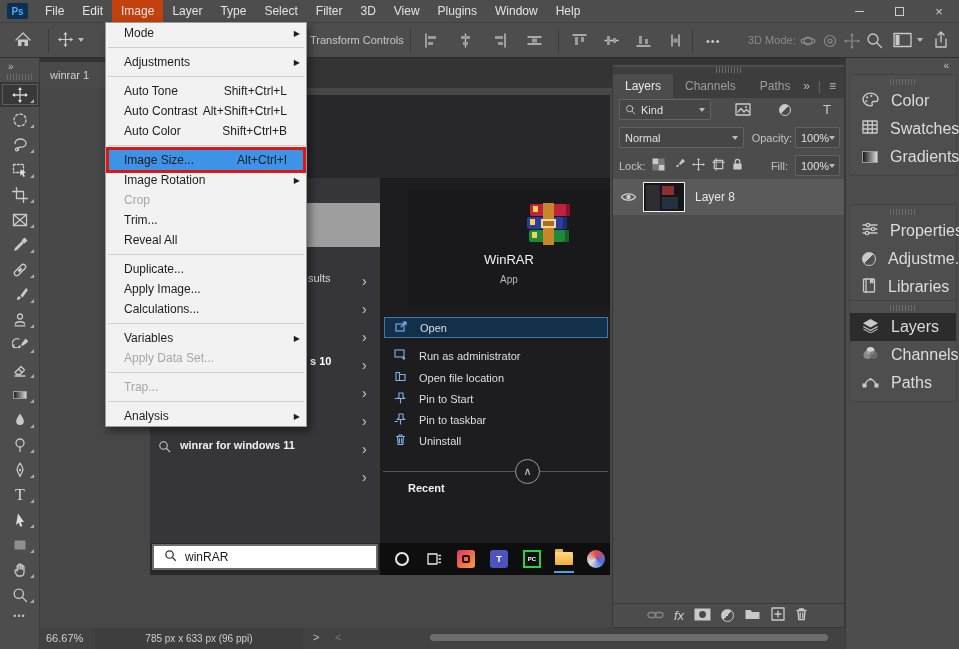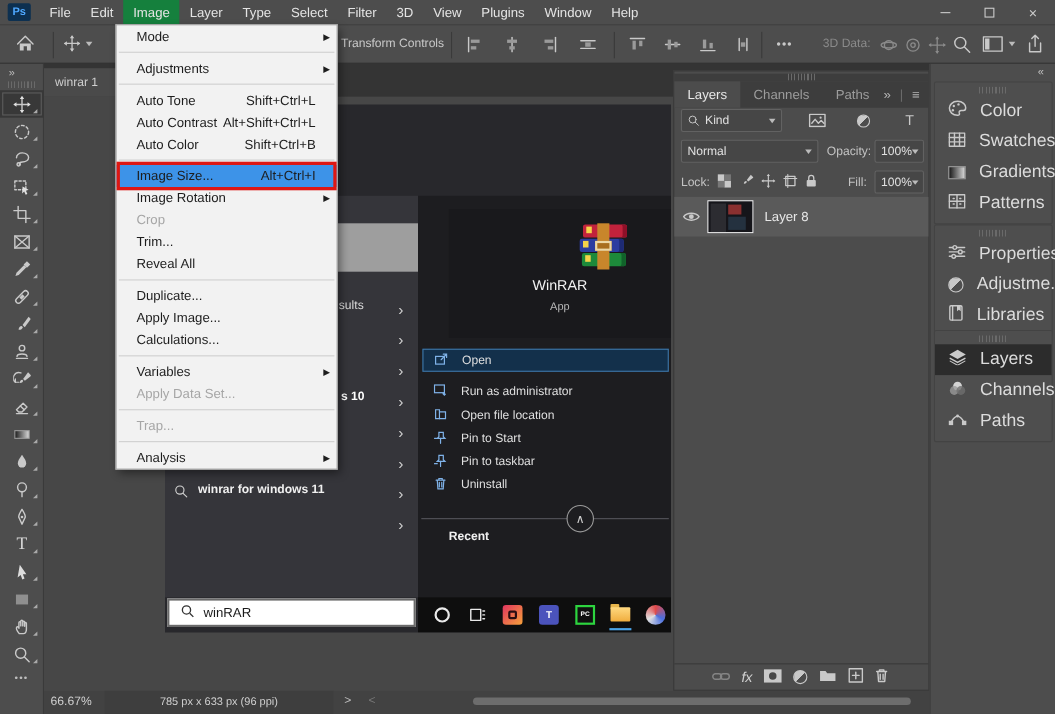--- a/index.html
+++ b/index.html
@@ -9,21 +9,21 @@
   .abs{position:absolute;}
   .flex{display:flex;align-items:center;}
   svg.ic{stroke:#c9c9c9;fill:none;stroke-width:1.3;stroke-linecap:round;stroke-linejoin:round;}
   svg.icb{stroke:#7fb2e8;fill:none;stroke-width:1.1;stroke-linecap:round;}
   svg.icg{stroke:#8a8a8a;fill:none;stroke-width:1.2;}
   
   #menubar{left:0;top:0;width:959px;height:22px;background:#4d4d4d;display:flex;align-items:center;}
   .ps-logo{width:21px;height:16px;margin:0 8px 0 7px;border-radius:2px;background:#0d3050;color:#4fa8ff;
            font-size:10px;font-weight:bold;display:flex;align-items:center;justify-content:center;}
   .mi{padding:0 9px;height:22px;line-height:22px;color:#e4e4e4;cursor:default;}
-  .mi.active{background:#15803d;}
+  .mi.active{background:#c2410c;}
   #winctl{margin-left:auto;display:flex;height:22px;}
   .wc{width:40px;height:22px;display:flex;align-items:center;justify-content:center;}
   .wc-min{width:9px;border-top:1px solid #ccc;}
   .wc-max{width:9px;height:9px;border:1px solid #ccc;}
   .wc-x{color:#ccc;font-size:13px;line-height:1;}
   
   #optbar{left:0;top:22px;width:959px;height:36px;background:#4d4d4d;border-bottom:1px solid #2e2e2e;border-top:1px solid #404040;}
   .sep{position:absolute;top:6px;width:1px;height:24px;background:#3a3a3a;}
   .obtxt{position:absolute;top:11px;color:#c8c8c8;font-size:11px;}
   .obgray{color:#8a8a8a;}
@@ -158,21 +158,21 @@
           <path d="M1 13h13"></path>
           <rect x="3" y="3" width="3" height="8" fill="#9a9a9a" stroke="none"></rect>
           <rect x="9" y="6" width="3" height="5" fill="#9a9a9a" stroke="none"></rect>
         </svg></span>
     <span class="abs" style="left:668px;top:10px;"><svg class="ic" width="15" height="15" viewBox="0 0 15 15">
           <path d="M4 2v11M11 2v11"></path>
           <rect x="5.5" y="5.5" width="4" height="4" fill="#9a9a9a" stroke="none"></rect>
         </svg></span>
     <span class="sep" style="left:692px;"></span>
     <span class="obtxt" style="left:706px;top:12px;letter-spacing:1px;">•••</span>
-    <span class="obtxt obgray" style="left:748px;">3D Data:</span>
+    <span class="obtxt obgray" style="left:748px;">3D Mode:</span>
     <span class="abs" style="left:800px;top:10px;"><svg class="icg" width="16" height="16" viewBox="0 0 16 16">
           <circle cx="8" cy="8" r="4"></circle>
           <ellipse cx="8" cy="8" rx="7" ry="2.6"></ellipse>
         </svg></span>
     <span class="abs" style="left:822px;top:10px;"><svg class="icg" width="16" height="16" viewBox="0 0 16 16">
           <circle cx="8" cy="8" r="5.5"></circle>
           <circle cx="8" cy="8" r="2"></circle>
         </svg></span>
     <span class="abs" style="left:844px;top:10px;"><svg class="icg" width="16" height="16" viewBox="0 0 16 16">
           <path d="M8 1v14M1 8h14"></path>
@@ -752,27 +752,20 @@
               <path d="M1 5h14M1 9h14M5.7 1v12M10.3 1v12"></path>
             </svg></span>
         <span>Swatches</span>
       </div>
       <div class="ditem">
         <span>
             <span style="width:16px;height:12px;border:1px solid #9a9a9a;background:linear-gradient(90deg,#1a1a1a,#d8d8d8);display:block;"></span>
           </span>
         <span>Gradients</span>
       </div>
-      <div class="ditem">
-        <span><svg class="ic" width="16" height="14" viewBox="0 0 16 14">
-              <rect x="1" y="1" width="14" height="12"></rect>
-              <path d="M1 7h14M8 1v12M4.5 4.5h1M10.5 4.5h1M4.5 9.5h1M10.5 9.5h1"></path>
-            </svg></span>
-        <span>Patterns</span>
-      </div>
     </div>
     <div class="dgroup" style="top:146px;">
       <div class="dgrip"></div>
       <div class="ditem">
         <span><svg class="ic" width="16" height="14" viewBox="0 0 16 14">
               <path d="M1 3h14M1 7h14M1 11h14"></path>
               <circle cx="6" cy="3" r="1.7" fill="#4e4e4e"></circle>
               <circle cx="11" cy="7" r="1.7" fill="#4e4e4e"></circle>
               <circle cx="5" cy="11" r="1.7" fill="#4e4e4e"></circle>
             </svg></span>

